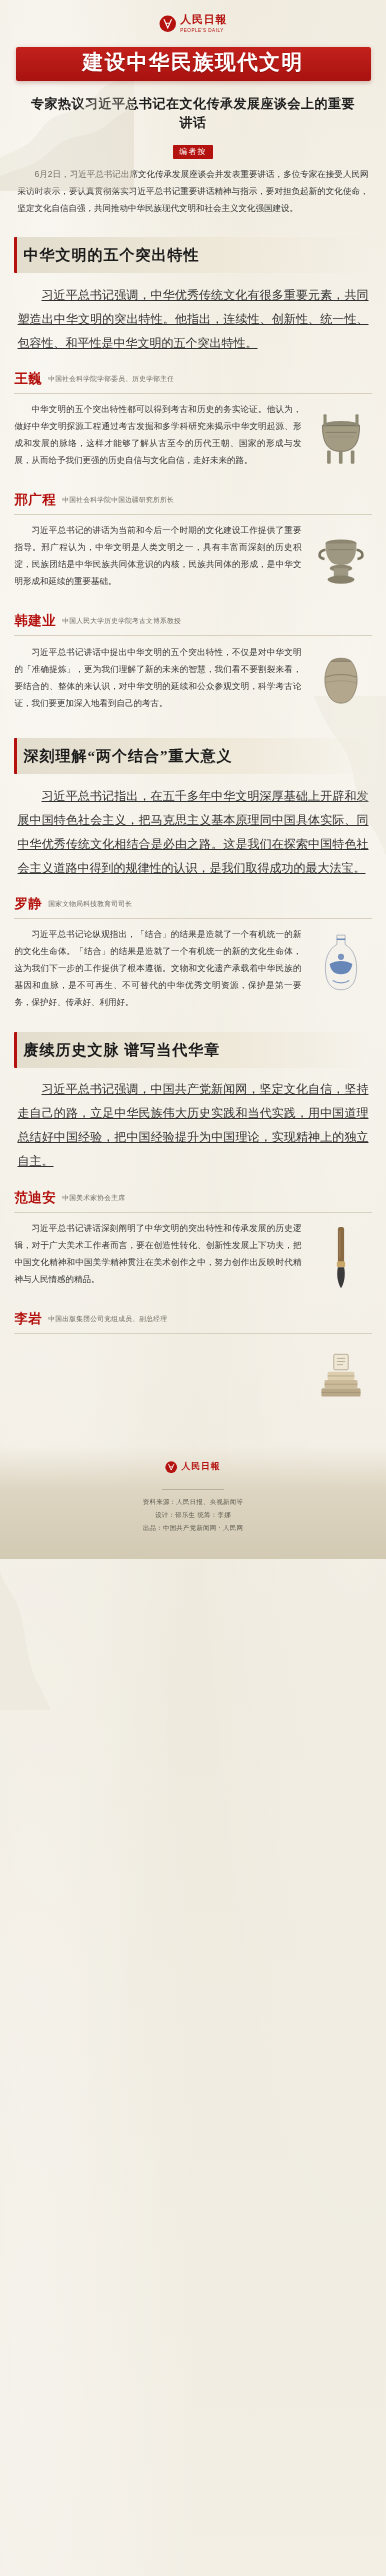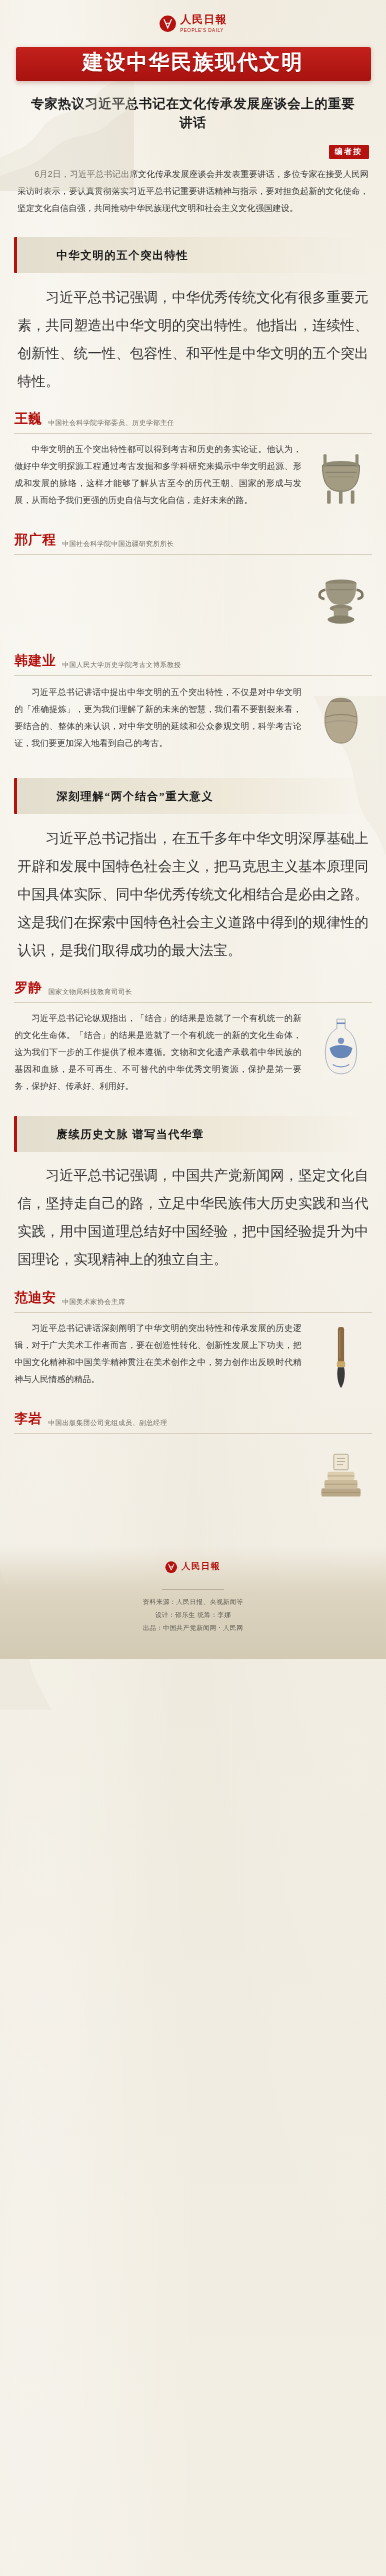--- a/index.html
+++ b/index.html
@@ -97,22 +97,21 @@
     line-height: 1.5;
     color: #1f1f1f;
     font-weight: bold;
     text-align: center;
     letter-spacing: 0.5px;
   }
 
   
   .intro-label {
     margin: 12.4px 17.5px 0 17.5px;
-    text-align: right;
-    font-weight: bold;
+    text-align: center;
   }
   .intro-label span {
     display: inline-block;
     background: #b4120f;
     color: #fff;
     font-size: 7.7px;
     padding: 2.1px 6.2px;
     letter-spacing: 1.5px;
     border-radius: 1px;
   }
@@ -138,46 +137,47 @@
   }
   .sec-head-bg {
     position: absolute;
     inset: 0;
     background: linear-gradient(90deg, #e3ddcd 0%, #efe9da 60%, rgba(239,233,218,0) 100%);
     border-left: 3.1px solid #b4120f;
     border-radius: 1px;
   }
   .sec-head h2 {
     position: relative;
-    margin: 16px;
-    padding-left: 26px;
+    margin: 0;
+    padding-left: 9px;
     font-family: "Liberation Serif", "DejaVu Serif", serif;
-    font-size: 11px;
+    font-size: 15px;
     letter-spacing: 1px;
     color: #1b1b1b;
     font-weight: bold;
   }
 
   .sec-lead {
     margin: 9.3px 17.5px 0 17.5px;
-    font-size: 14px;
+    font-size: 12px;
     line-height: 2.0;
     color: #333;
     text-align: justify;
     text-indent: 2em;
+    text-decoration: underline;
   }
 
   
   .card {
     margin: 15.5px 14.4px 0 14.4px;
     position: relative;
   }
   .card-head {
     display: flex;
-    align-items: flex-end;
+    align-items: center;
     gap: 6.2px;
     padding: 0 0 5.2px 0;
     border-bottom: 0.5px solid #d8d1bf;
   }
   .speaker-name {
     font-family: "Liberation Serif", "DejaVu Serif", serif;
     font-size: 13.4px;
     font-weight: bold;
     color: #b4120f;
     letter-spacing: 0.5px;
@@ -329,20 +329,21 @@
             <ellipse cx="60" cy="34" rx="30" ry="8" fill="#8d8772"></ellipse>
             <path d="M30 34 C30 64 40 76 60 76 C80 76 90 64 90 34 Z" fill="#9e9782"></path>
             <ellipse cx="60" cy="82" rx="22" ry="7" fill="#8d8772"></ellipse>
             <rect x="46" y="82" width="28" height="22" fill="#9e9782"></rect>
             <ellipse cx="60" cy="104" rx="26" ry="8" fill="#87816c"></ellipse>
             <path d="M30 46 C16 48 14 62 28 64" stroke="#7b7561" stroke-width="5" fill="none"></path>
             <path d="M90 46 C104 48 106 62 92 64" stroke="#7b7561" stroke-width="5" fill="none"></path>
             <path d="M36 46 H84" stroke="#6b6554" stroke-width="1.6" opacity=".6"></path>
           </svg>
         </span>
+        <span>习近平总书记的讲话为当前和今后一个时期的文化建设工作提供了重要指导。邢广程认为，中华文明是人类文明之一，具有丰富而深刻的历史积淀，民族团结是中华民族共同体意识的内核，民族共同体的形成，是中华文明形成和延续的重要基础。</span>
       </div>
     </div>
 
     <div class="card">
       <div class="card-head">
         <span class="speaker-name">韩建业</span>
         <span class="speaker-title">中国人民大学历史学院考古文博系教授</span>
       </div>
       <div class="card-body clearfix">
         <span class="artifact">

